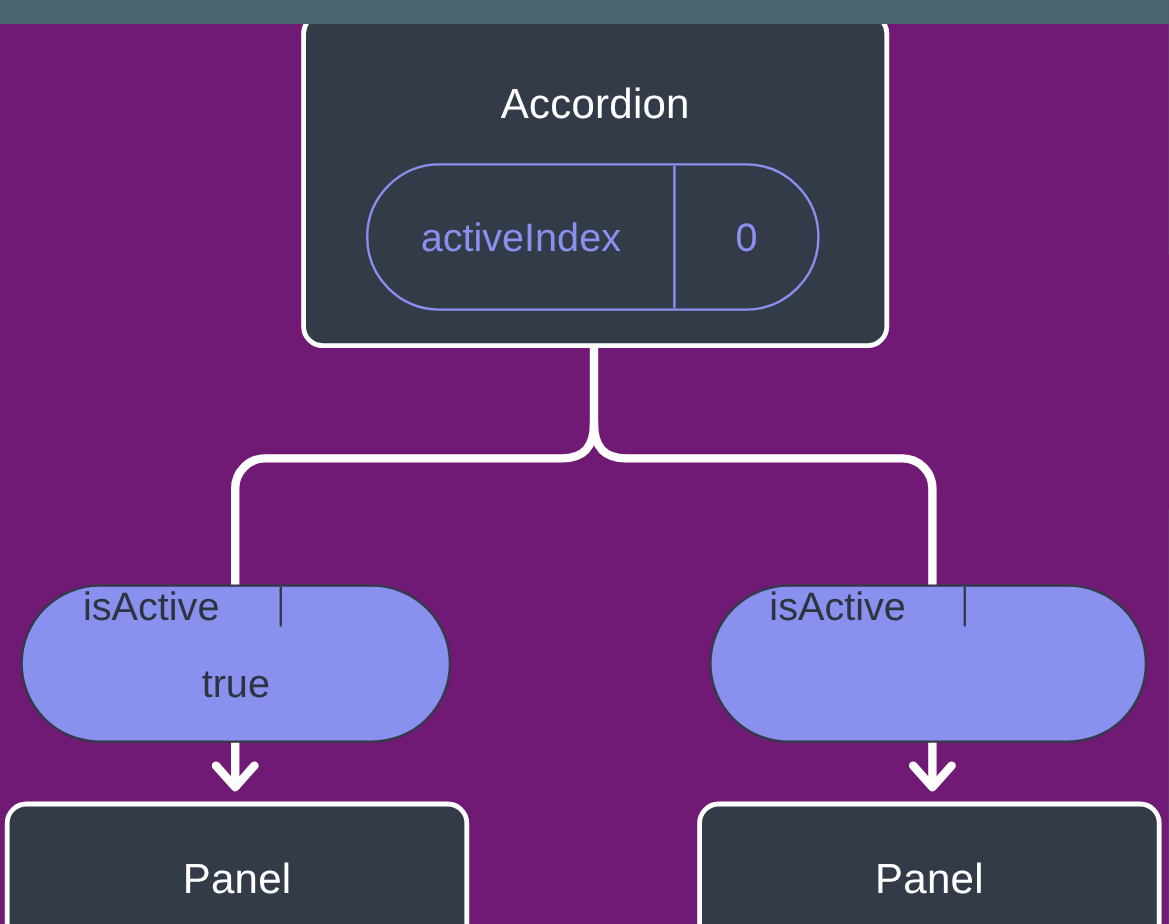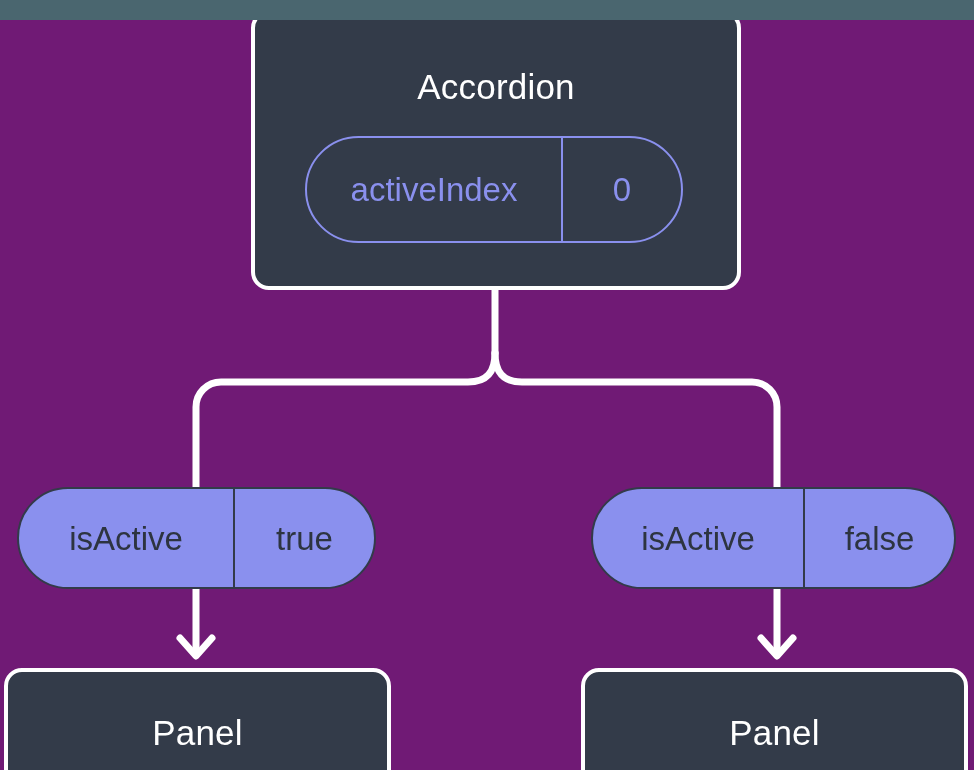--- a/index.html
+++ b/index.html
@@ -83,40 +83,41 @@
     justify-content: center;
     white-space: nowrap;
     line-height: 1;
   }
 
   
   #pill-activeindex {
     left: 305px;
     top: 116px;
     width: 378px;
-    height: 107px;
+    height: 123px;
     border: 2px solid #8a90ee;
     background: transparent;
   }
   #pill-activeindex .cell {
     color: #8a90ee;
     font-size: 33px;
   }
   #pill-activeindex .cell.key {
     width: 254px;
     border-right: 2px solid #8a90ee;
   }
   #pill-activeindex .cell.val { flex: 1; }
 
   
   .pill.filled {
     top: 467px;
-    height: 102px;
+    height: 132px;
     background: #8a90ee;
     border: 2px solid #333b49;
+    flex-direction: column;
   }
   .pill.filled .cell {
     color: #2d3440;
     font-size: 33px;
   }
   .pill.filled .cell.key {
     border-right: 2px solid #333b49;
   }
   .pill.filled .cell.val { flex: 1; text-align: right; }
 
@@ -158,21 +159,20 @@
     <div class="cell val">0</div>
   </div>
 
   <div id="pill-isactive-true" class="pill filled">
     <div class="cell key">isActive</div>
     <div class="cell val">true</div>
   </div>
 
   <div id="pill-isactive-false" class="pill filled">
     <div class="cell key">isActive</div>
-    <div class="cell val">false</div>
   </div>
 
   <div id="panel-left" class="node-box panel-box">
     <div class="node-title">Panel</div>
   </div>
 
   <div id="panel-right" class="node-box panel-box">
     <div class="node-title">Panel</div>
   </div>
 

